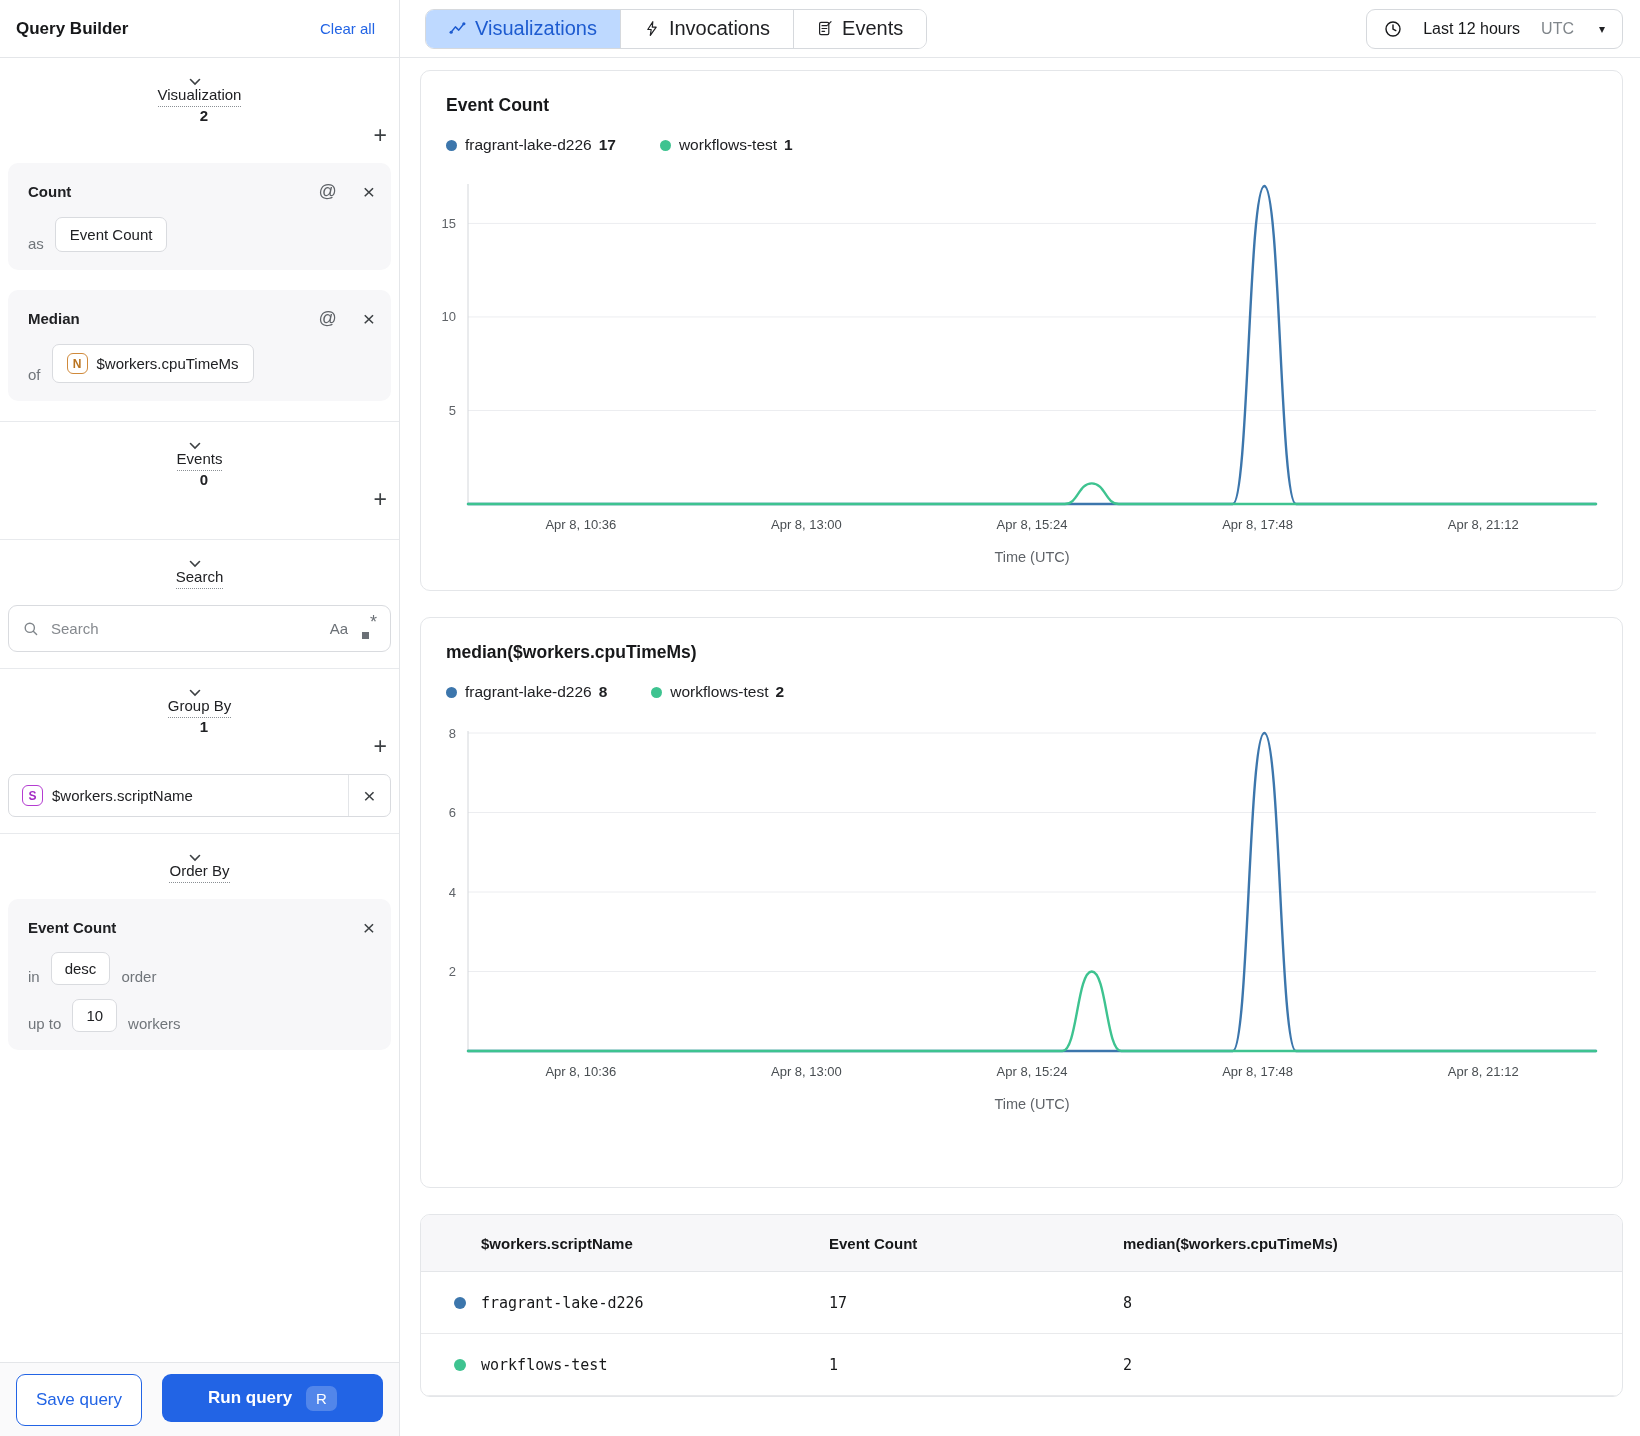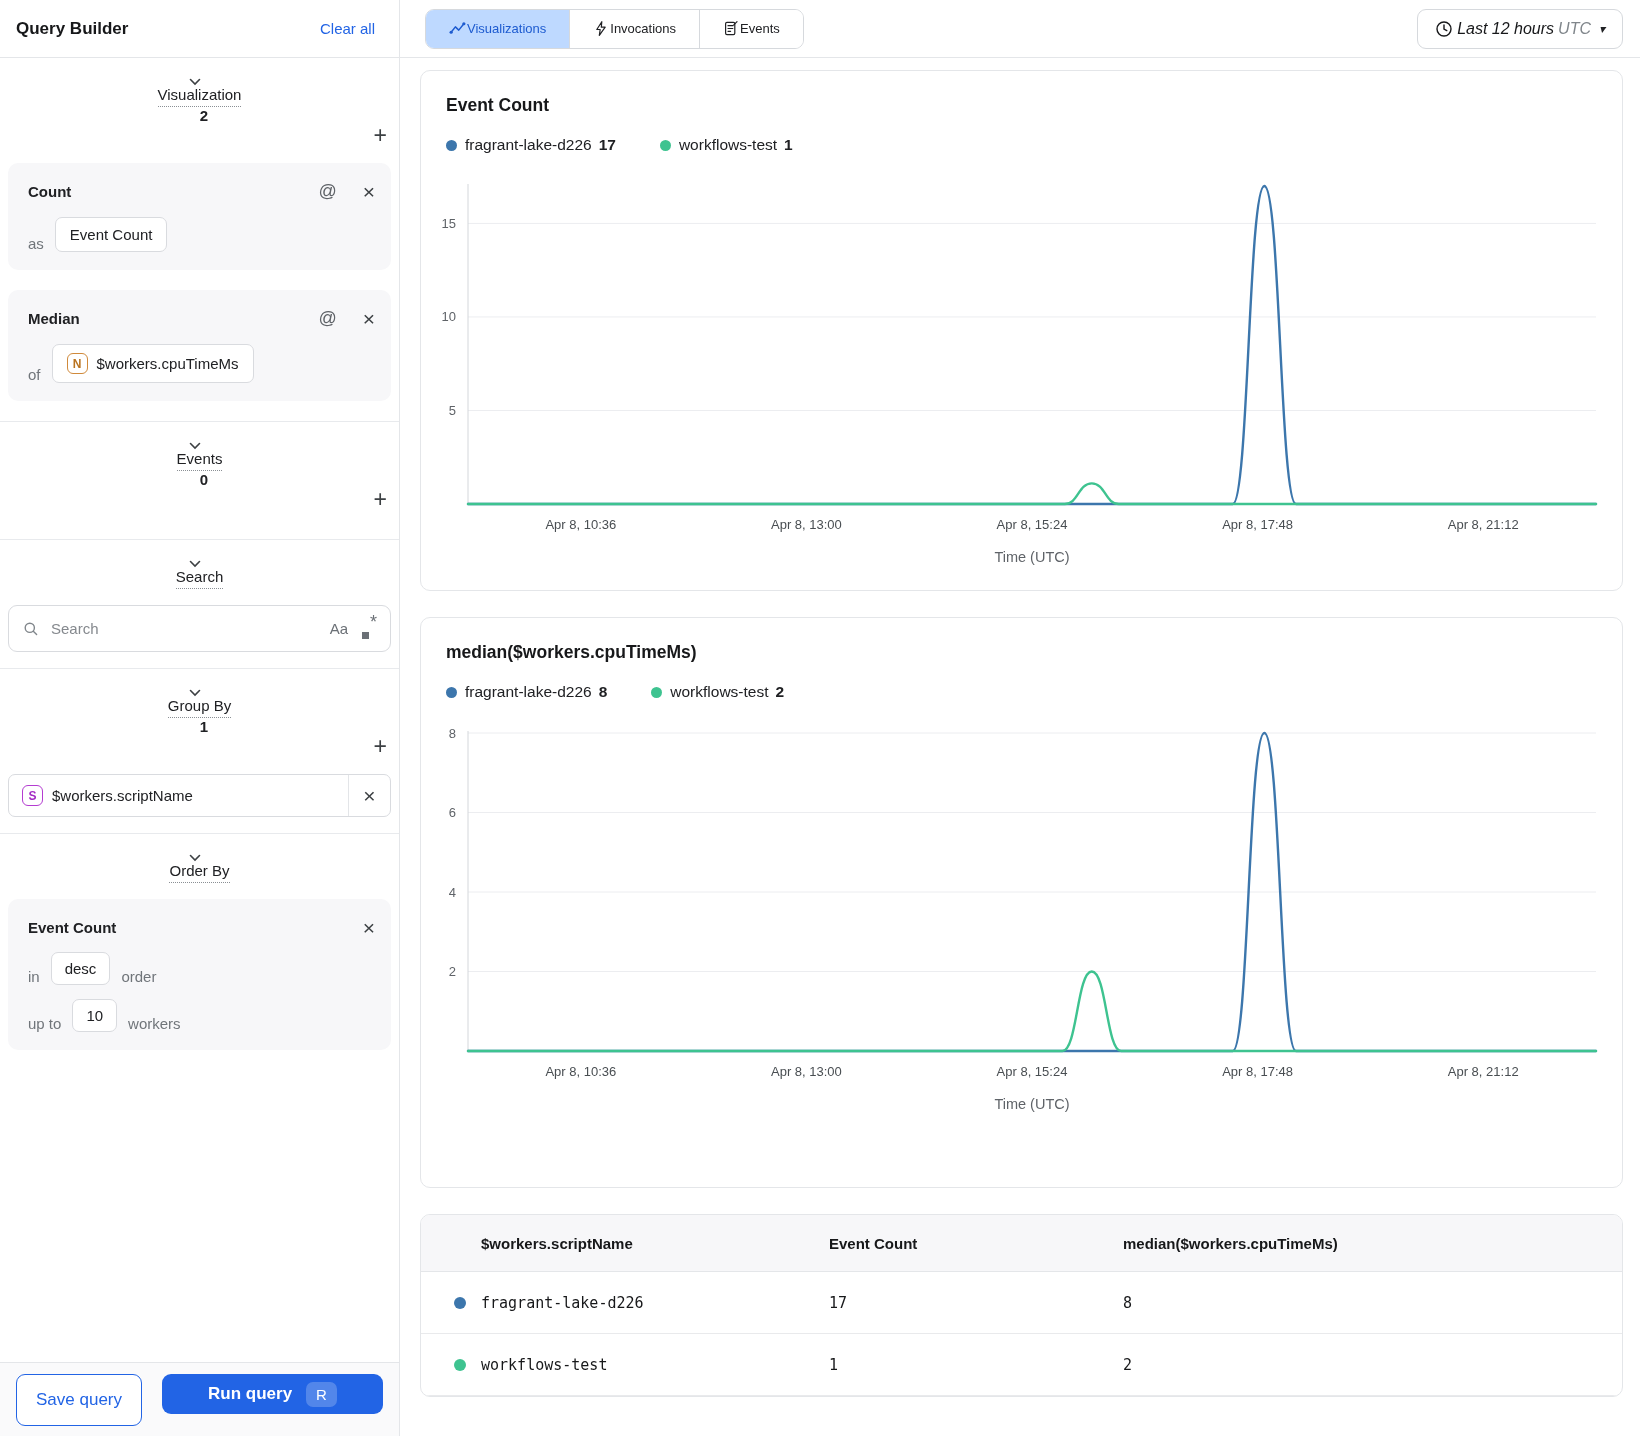--- a/index.html
+++ b/index.html
@@ -40,31 +40,31 @@
   .rsq { width:7px; height:7px; background:#6B7076; display:inline-block; }
   .rast { font-size:18px; color:#6B7076; font-style:normal; position:relative; top:-6px; left:1px; }
   .gb-item { margin:4px 8px 0 8px; height:43px; border:1px solid #D9DBDF; border-radius:7px; display:flex; align-items:center; padding-left:13px; overflow:hidden; }
   .gb-text { font-size:15px; color:#202124; }
   .gb-x { margin-left:auto; border:0; border-left:1px solid #E3E5E8; background:none; width:42px; height:100%; cursor:pointer; }
   .order-rows .qcard-row { margin-top:14px; }
   .qsuffix { font-size:15px; color:#70757A; margin-left:11px; }
   .chip-sm { padding:7px 13px; }
   .sb-footer { border-top:1px solid #E4E6E9; background:#FAFAFB; padding:11px 16px 10px 16px; display:flex; gap:20px; }
   .btn-outline { width:126px; height:52px; border:1px solid #2264E5; color:#2264E5; background:#fff; border-radius:9px; font-size:17px; font-family:inherit; cursor:pointer; }
-  .btn-primary { flex:1; height:40px; border:0; background:#2264E5; color:#fff; border-radius:9px; font-size:17px; font-weight:600; font-family:inherit; cursor:pointer; display:inline-flex; align-items:center; justify-content:center; }
+  .btn-primary { flex:1; height:48px; border:0; background:#2264E5; color:#fff; border-radius:9px; font-size:17px; font-weight:600; font-family:inherit; cursor:pointer; display:inline-flex; align-items:center; justify-content:center; }
   .kbd { background:rgba(255,255,255,0.22); border-radius:7px; padding:4px 10px; font-size:15px; font-weight:400; margin-left:14px; }
 
   
   .main { flex:1; display:flex; flex-direction:column; }
   .topbar { height:58px; border-bottom:1px solid #E4E6E9; display:flex; align-items:center; justify-content:space-between; padding:0 17px 0 25px; }
   .tabs { display:flex; border:1px solid #D6D9DD; border-radius:9px; overflow:hidden; height:40px; }
-  .tab { display:flex; align-items:center; gap:1px; padding:0 23px; font-size:13px; color:#202124; background:#fff; cursor:pointer; border-left:1px solid #D6D9DD; }
+  .tab { display:flex; align-items:center; gap:9px; padding:0 23px; font-size:20px; color:#202124; background:#fff; cursor:pointer; border-left:1px solid #D6D9DD; }
   .tab:first-child { border-left:0; }
   .tab.active { background:#BED9FF; color:#1D5BD0; }
-  .time-btn { height:40px; border:1px solid #D6D9DD; background:#fff; border-radius:9px; display:inline-flex; align-items:center; gap:4px; padding:0 17px; font-size:16px; font-family:inherit; color:#17181A; cursor:pointer;font-style:italic; }
+  .time-btn { height:40px; border:1px solid #D6D9DD; background:#fff; border-radius:9px; display:inline-flex; align-items:center; gap:21px; padding:0 17px; font-size:16px; font-family:inherit; color:#17181A; cursor:pointer; }
   .tr-tz { color:#80868B; }
   .caret { font-size:12px; color:#202124; margin-left:4px; }
   .content { padding:12px 17px 0 20px; display:flex; flex-direction:column; gap:26px; }
   .chart-card { border:1px solid #E4E6E9; border-radius:10px; padding:24px 0 4px 0; background:#fff; }
   .pad-extra { padding-bottom:54px; }
   .chart-title { font-size:17.5px; font-weight:700; color:#17181A; margin:0 0 20px 25px; }
   .legend { margin-left:25px; display:flex; gap:44px; font-size:15.5px; color:#202124; align-items:center; }
   .leg-item { display:inline-flex; align-items:center; cursor:pointer; }
   .dot { width:11px; height:11px; border-radius:50%; display:inline-block; margin-right:8px; }
   .leg-val { font-weight:700; margin-left:7px; }

